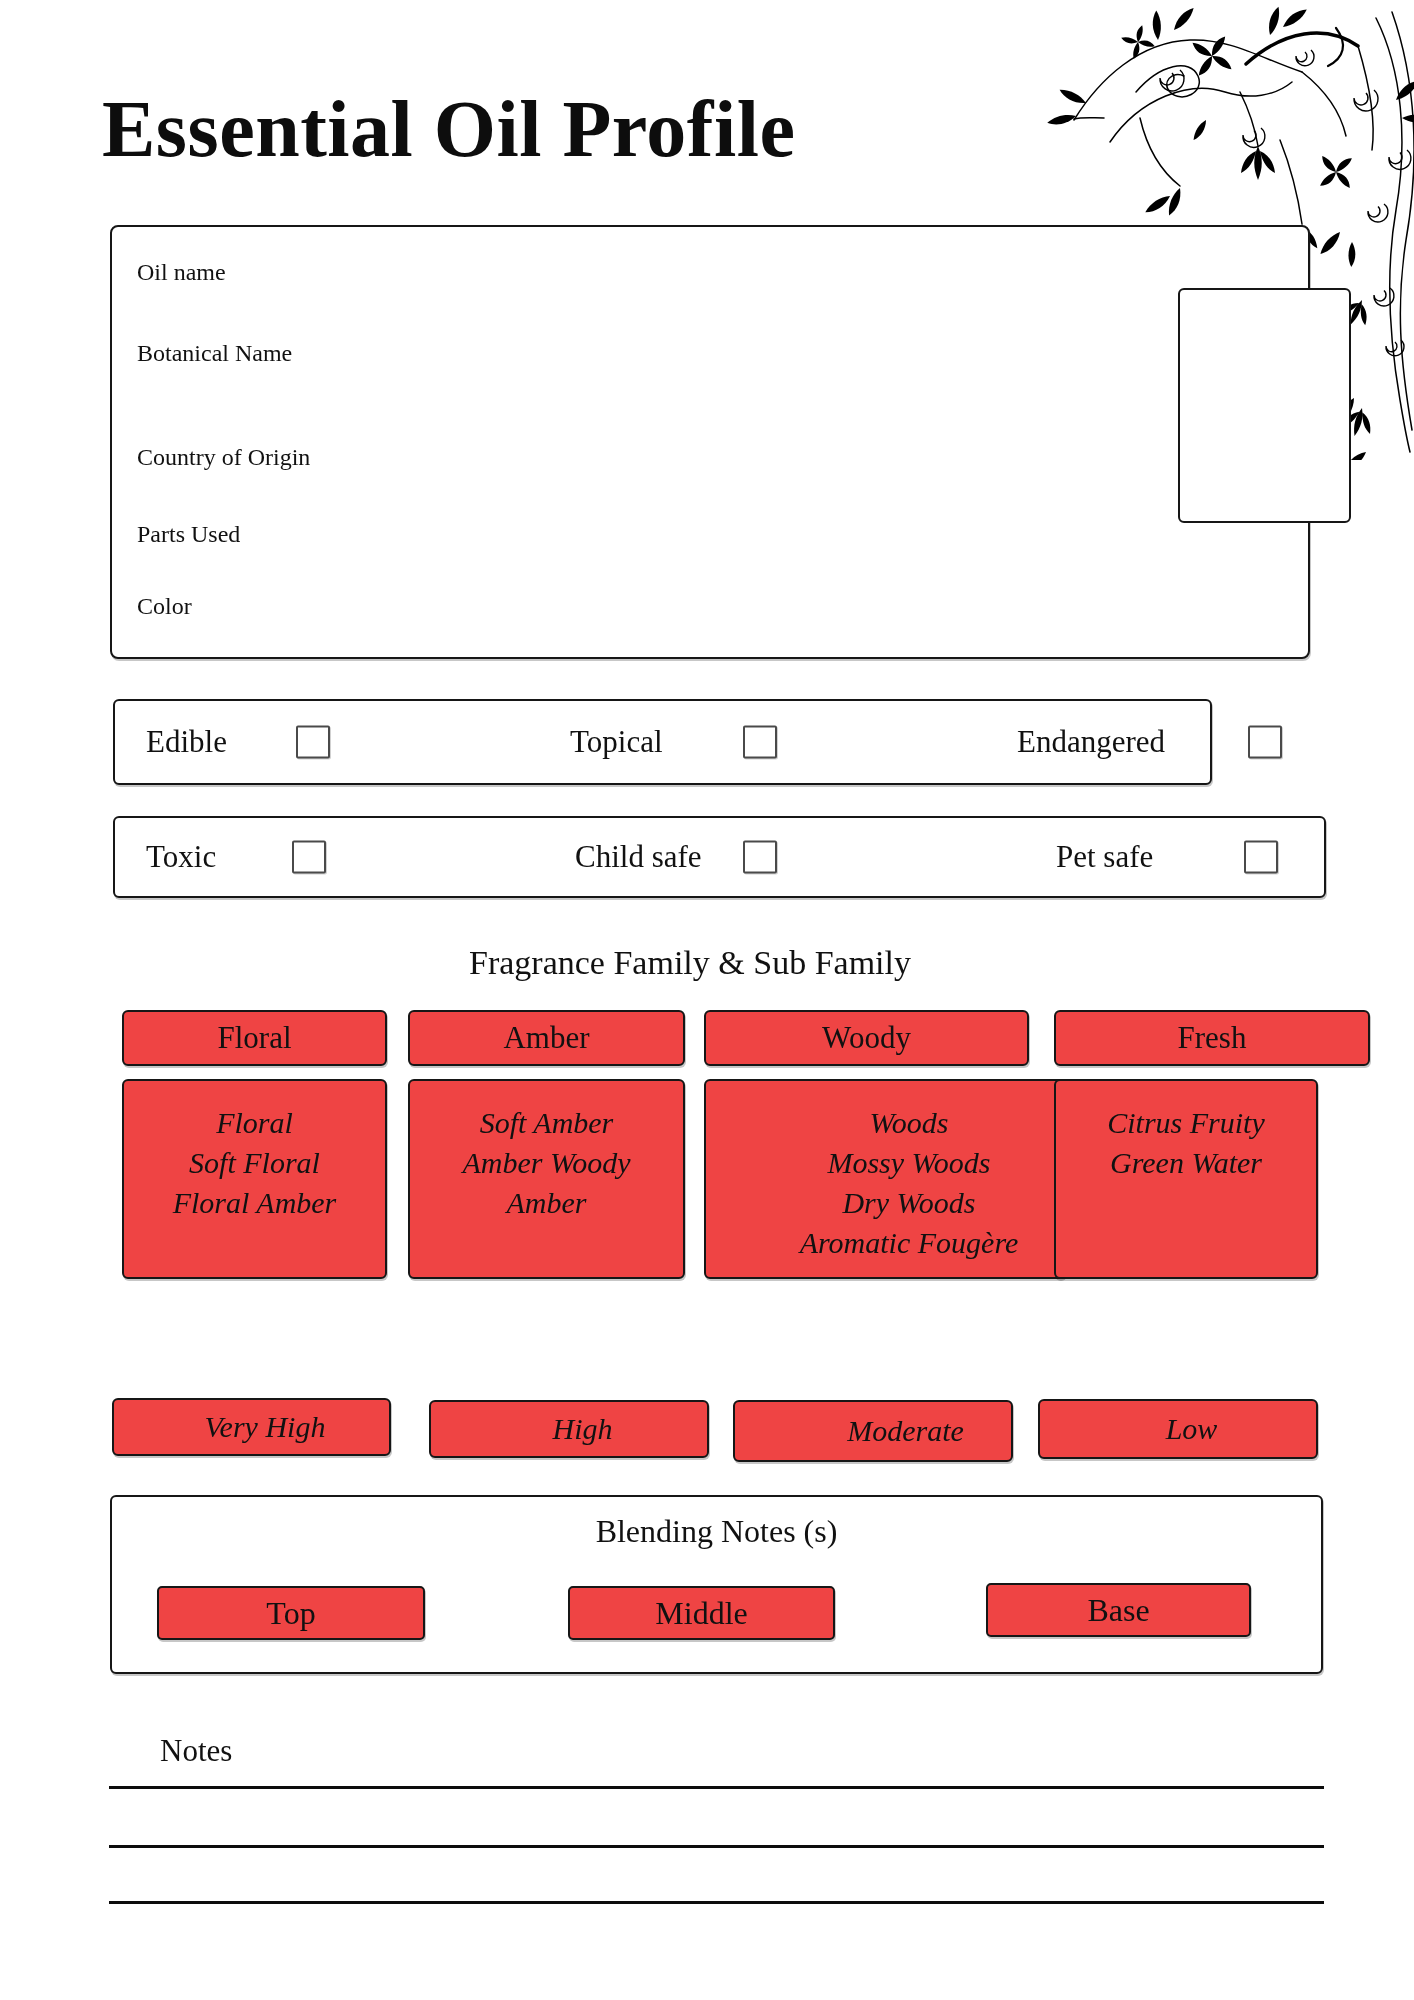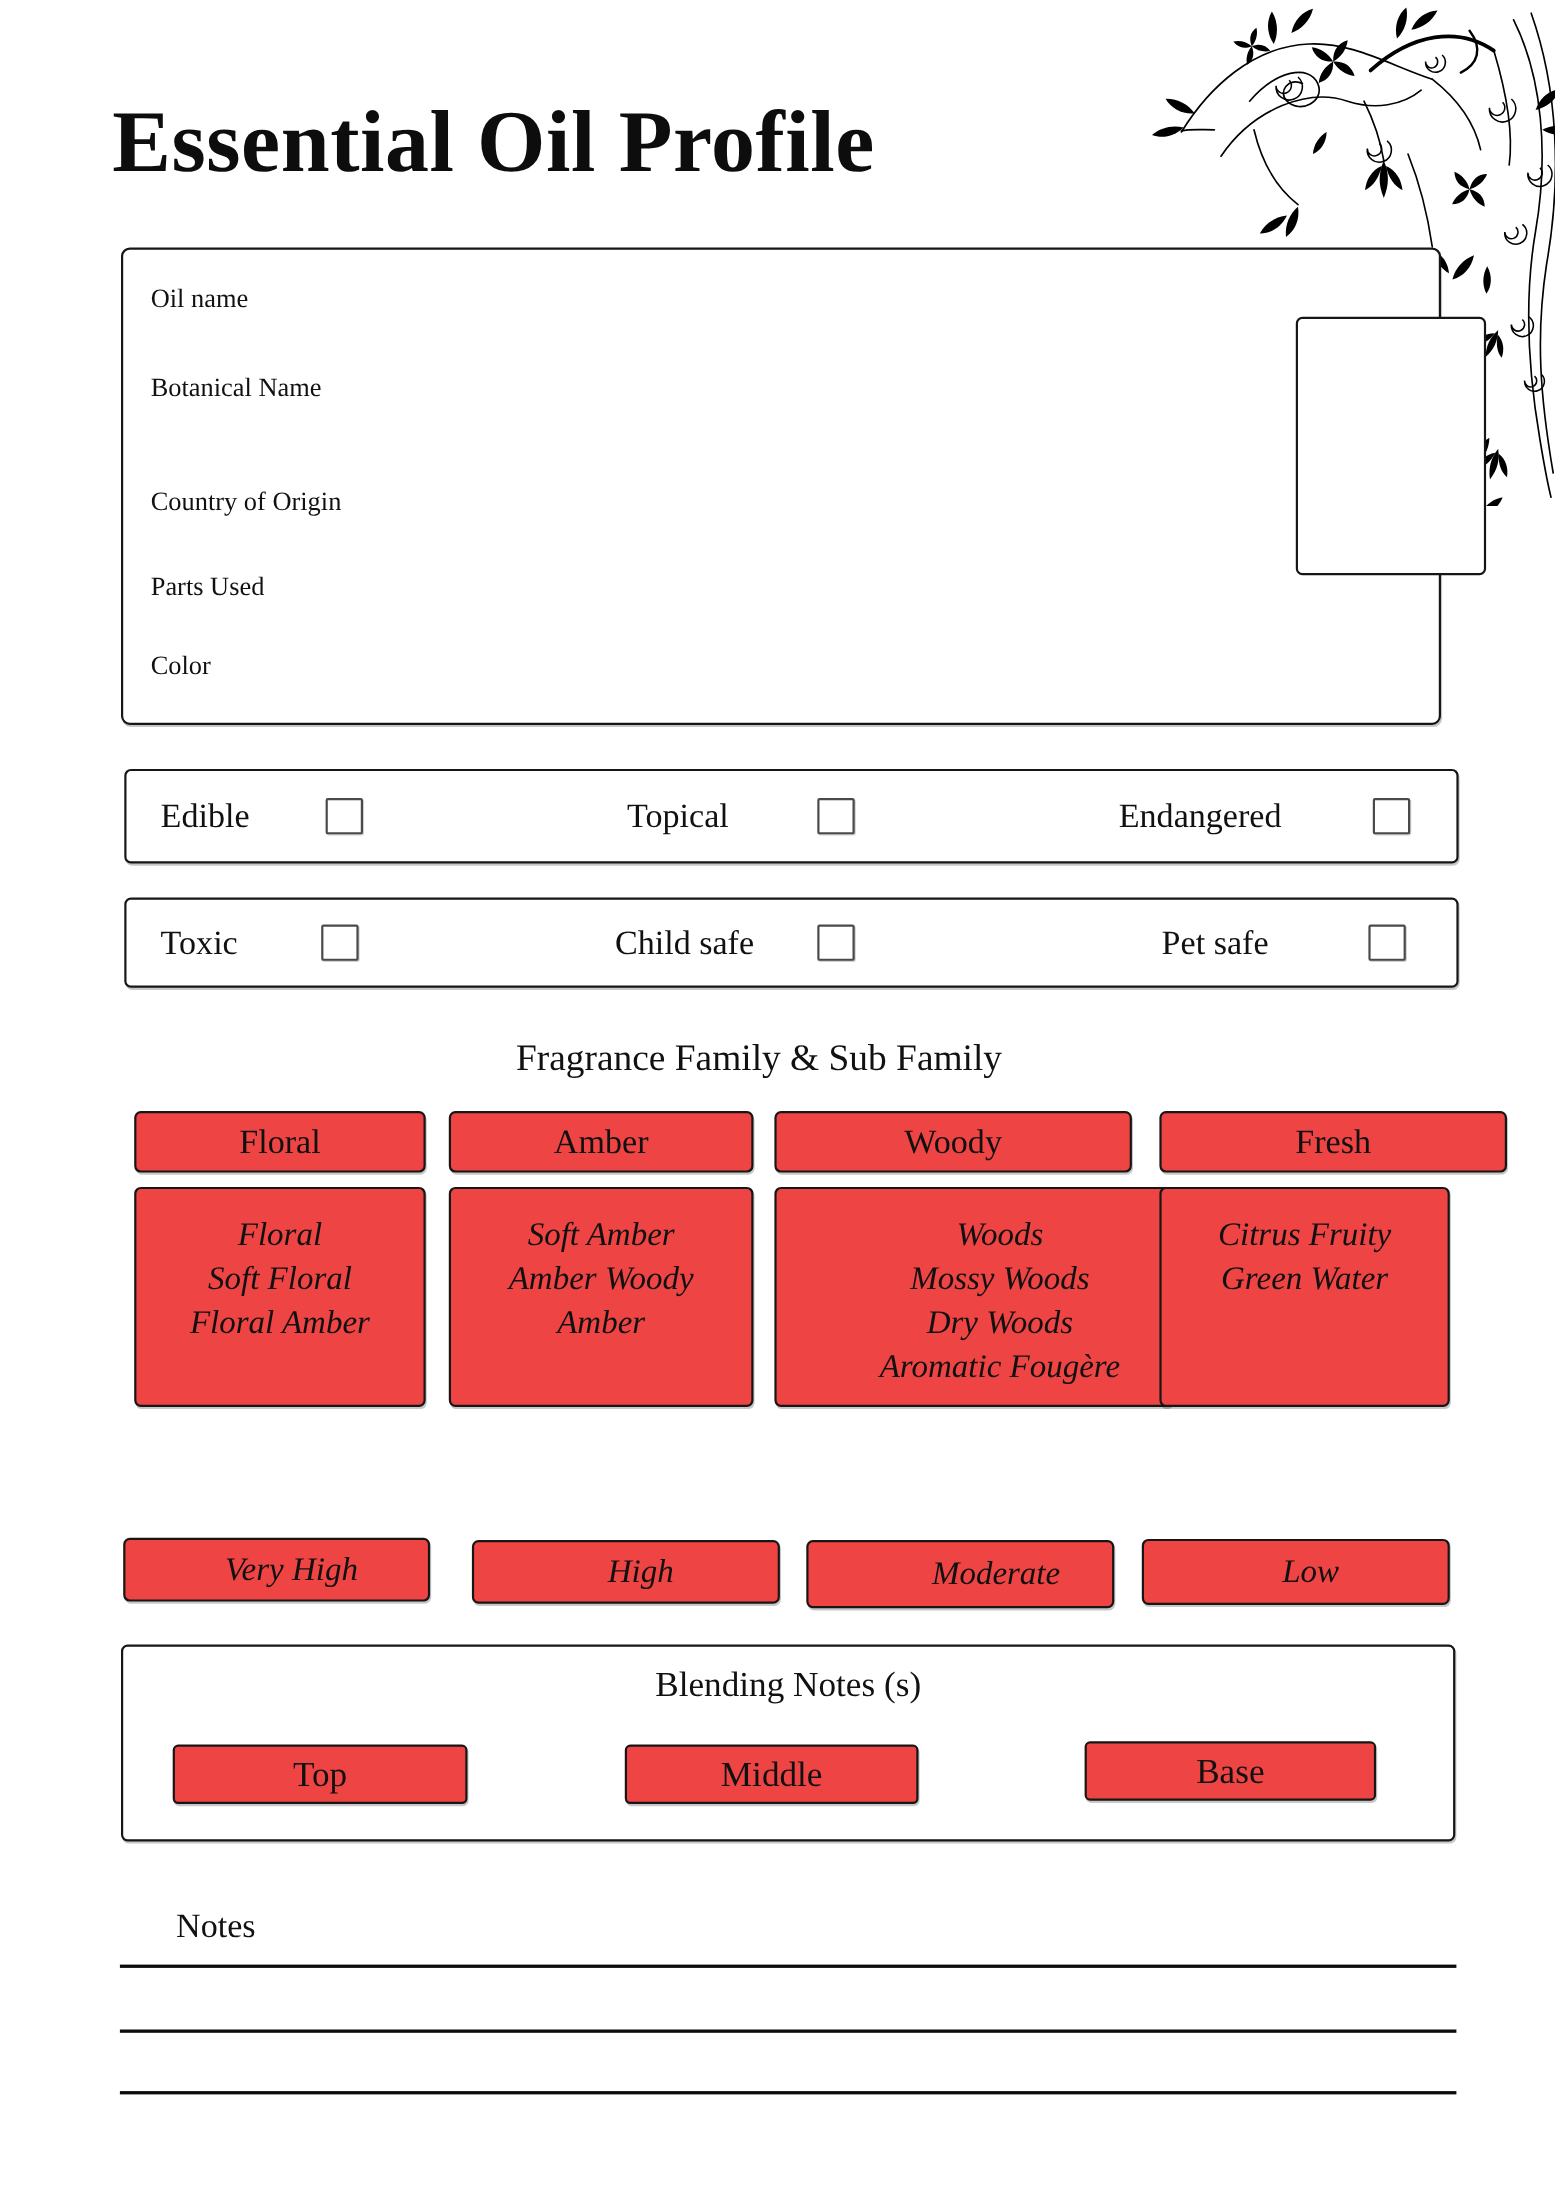--- a/index.html
+++ b/index.html
@@ -107,33 +107,33 @@
   <section class="box" style="left:110px;top:225px;width:1200px;height:434px;z-index:2;">
     <span class="field-label" style="top:27px">Oil name</span>
     <span class="field-label" style="top:108px">Botanical Name</span>
     <span class="field-label" style="top:212px">Country of Origin</span>
     <span class="field-label" style="top:289px">Parts Used</span>
     <span class="field-label" style="top:361px">Color</span>
   </section>
 
   <div class="photo"></div>
 
-  <section class="box" style="left:113px;top:699px;width:1213px;height:86px;border-radius:6px;">
+  <section class="box" style="left:113px;top:699px;width:1099px;height:86px;border-radius:6px;">
     <span class="cb-label" style="left:31px">Edible</span>
     <span class="checkbox" style="left:181px"></span>
     <span class="cb-label" style="left:455px">Topical</span>
     <span class="checkbox" style="left:628px"></span>
     <span class="cb-label" style="left:902px">Endangered</span>
     <span class="checkbox" style="left:1133px"></span>
   </section>
 
   <section class="box" style="left:113px;top:816px;width:1213px;height:82px;border-radius:6px;">
     <span class="cb-label" style="left:31px">Toxic</span>
     <span class="checkbox" style="left:177px"></span>
-    <span class="cb-label" style="left:444px">Child safe</span>
+    <span class="cb-label" style="left:460px">Child safe</span>
     <span class="checkbox" style="left:628px"></span>
     <span class="cb-label" style="left:941px">Pet safe</span>
     <span class="checkbox" style="left:1129px"></span>
   </section>
 
   <h2 class="sec-heading" style="left:110px;top:944px;width:1160px;">Fragrance Family &amp; Sub Family</h2>
 
   <div class="optbox family-name" style="left:122px;top:1010px;width:265px;height:56px;">
       <span>Floral</span>
     </div>

